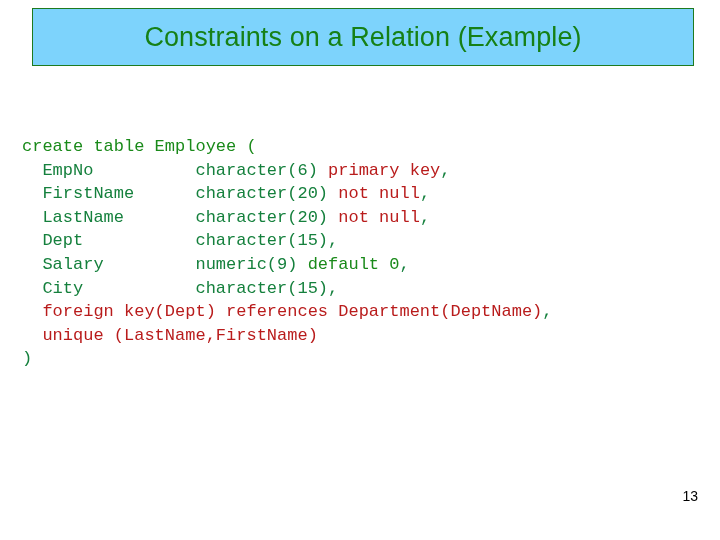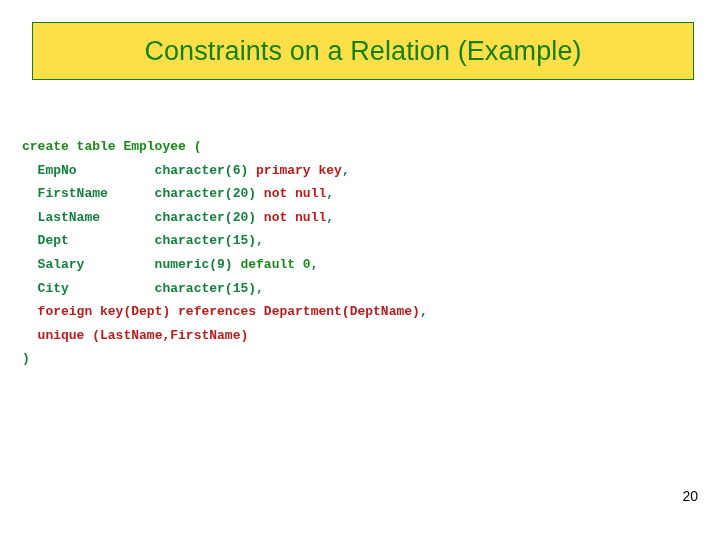--- a/index.html
+++ b/index.html
@@ -12,26 +12,26 @@
     height: 540px;
     position: relative;
     overflow: hidden;
     font-family: "Liberation Sans", sans-serif;
   }
 
   
   #title-box {
     position: absolute;
     left: 32px;
-    top: 22px;
+    top: 8px;
     width: 662px;
     height: 58px;
     box-sizing: border-box;
     border: 1px solid #1f7a1f;
-    background: #fde047;
+    background: #7dd3fc;
     display: flex;
     align-items: center;
     justify-content: center;
   }
   #title-text {
     font-family: "Liberation Sans", sans-serif;
     font-size: 27px;
     font-weight: 400;
     color: #168016;
     letter-spacing: 0.1px;
@@ -39,22 +39,22 @@
     line-height: 1;
   }
 
   
   #code-block {
     position: absolute;
     left: 22px;
     top: 135px;
     width: 680px;
     font-family: "Liberation Mono", "DejaVu Sans Mono", monospace;
-    font-size: 13px;
-    font-weight: bold;
+    font-size: 17px;
+    font-weight: normal;
     line-height: 23.6px;
     color: #000000;
     white-space: pre;
     letter-spacing: 0px;
   }
   .code-line {
     white-space: pre;
     height: 23.6px;
   }
   .kw-green  { color: #1a8a1a; }
@@ -74,13 +74,13 @@
 </style>
 </head>
 <body>
 
 <div id="title-box">
   <div id="title-text">Constraints on a Relation (Example)</div>
 </div>
 
 <div id="code-block"><div class="code-line"><span class="kw-green">create table Employee (</span></div><div class="code-line"><span class="plain">  EmpNo          character(6) </span><span class="kw-blue">primary key</span><span class="plain">,</span></div><div class="code-line"><span class="plain">  FirstName      character(20) </span><span class="kw-blue">not null</span><span class="plain">,</span></div><div class="code-line"><span class="plain">  LastName       character(20) </span><span class="kw-blue">not null</span><span class="plain">,</span></div><div class="code-line"><span class="plain">  Dept           character(15),</span></div><div class="code-line"><span class="plain">  Salary         numeric(9) </span><span class="kw-green">default 0</span><span class="plain">,</span></div><div class="code-line"><span class="plain">  City           character(15),</span></div><div class="code-line"><span class="plain">  </span><span class="kw-blue">foreign key(Dept) references Department(DeptName)</span><span class="plain">,</span></div><div class="code-line"><span class="plain">  </span><span class="kw-blue">unique (LastName,FirstName)</span></div><div class="code-line"><span class="plain">)</span></div></div>
 
-<div id="slide-number">20</div>
+<div id="slide-number">13</div>
 
 </body></html>

